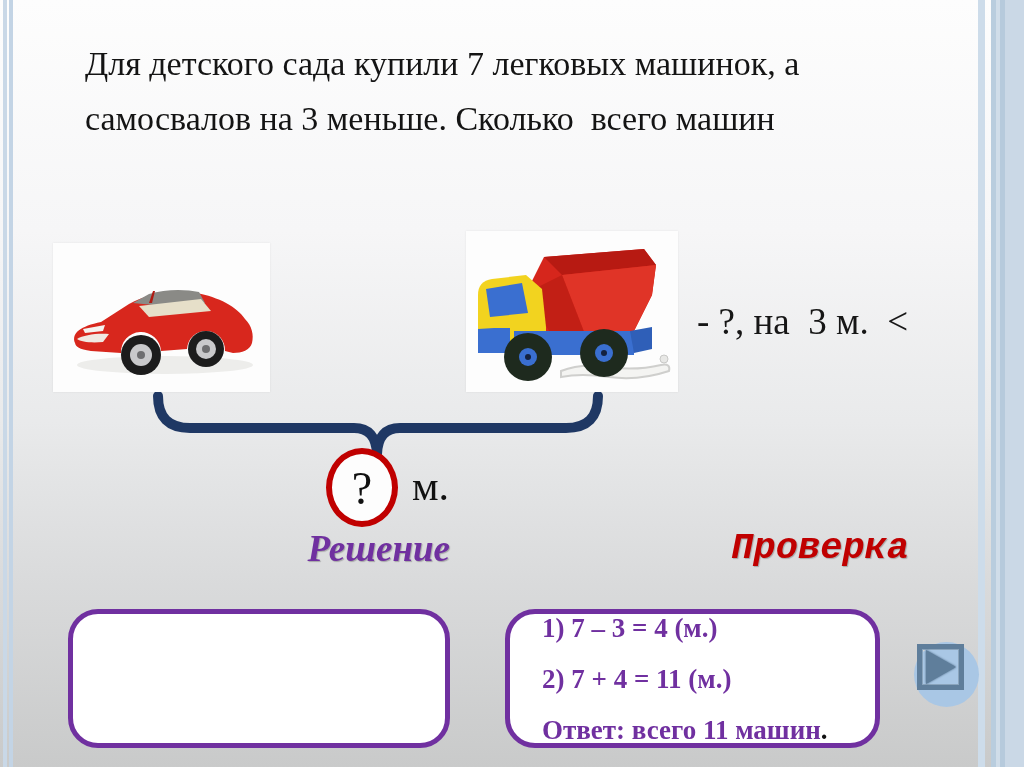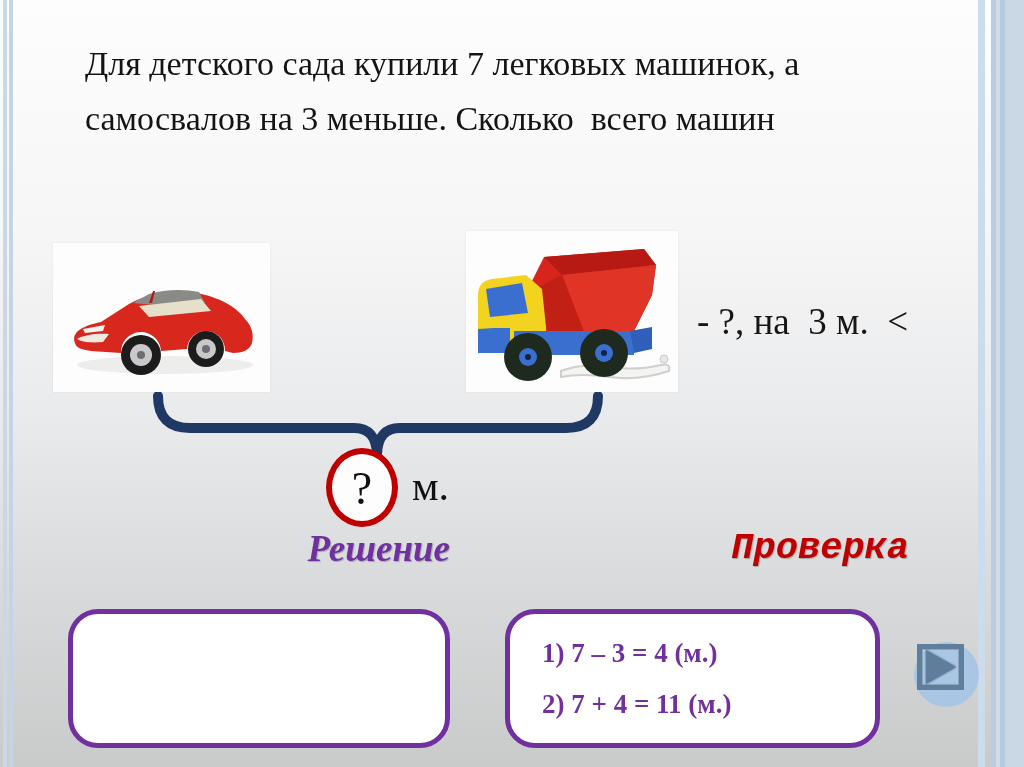--- a/index.html
+++ b/index.html
@@ -157,20 +157,21 @@
   <div class="total-unit">м.</div>
 
   <div class="heading heading-solution">Решение</div>
   <div class="heading heading-check">Проверка</div>
 
   <div class="round-box box-solution"></div>
 
   <div class="round-box box-check">
     <div class="check-line">1) 7 – 3 = 4 (м.)</div>
     <div class="check-line">2) 7 + 4 = 11 (м.)</div>
+    <div class="check-line"><span>Ответ: всего 11 машин</span><span class="period">.</span></div>
   </div>
 
   <div class="nav-btn">
     <div class="square"></div>
     <div class="triangle"></div>
   </div>
 
 </div>
 
 </body></html>

